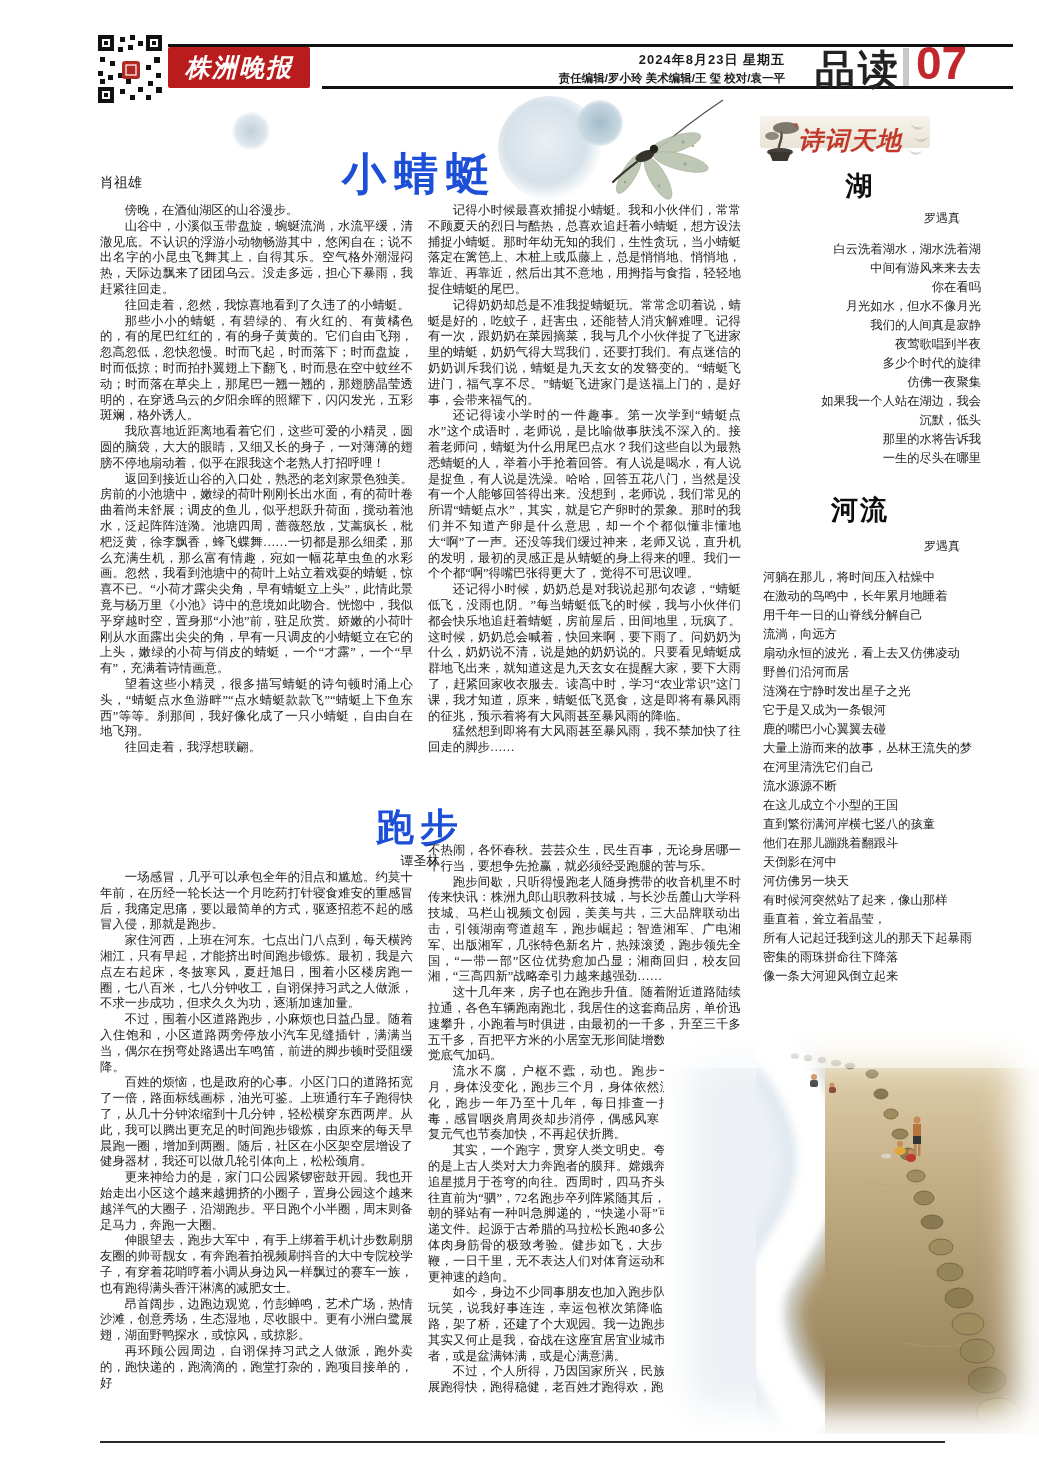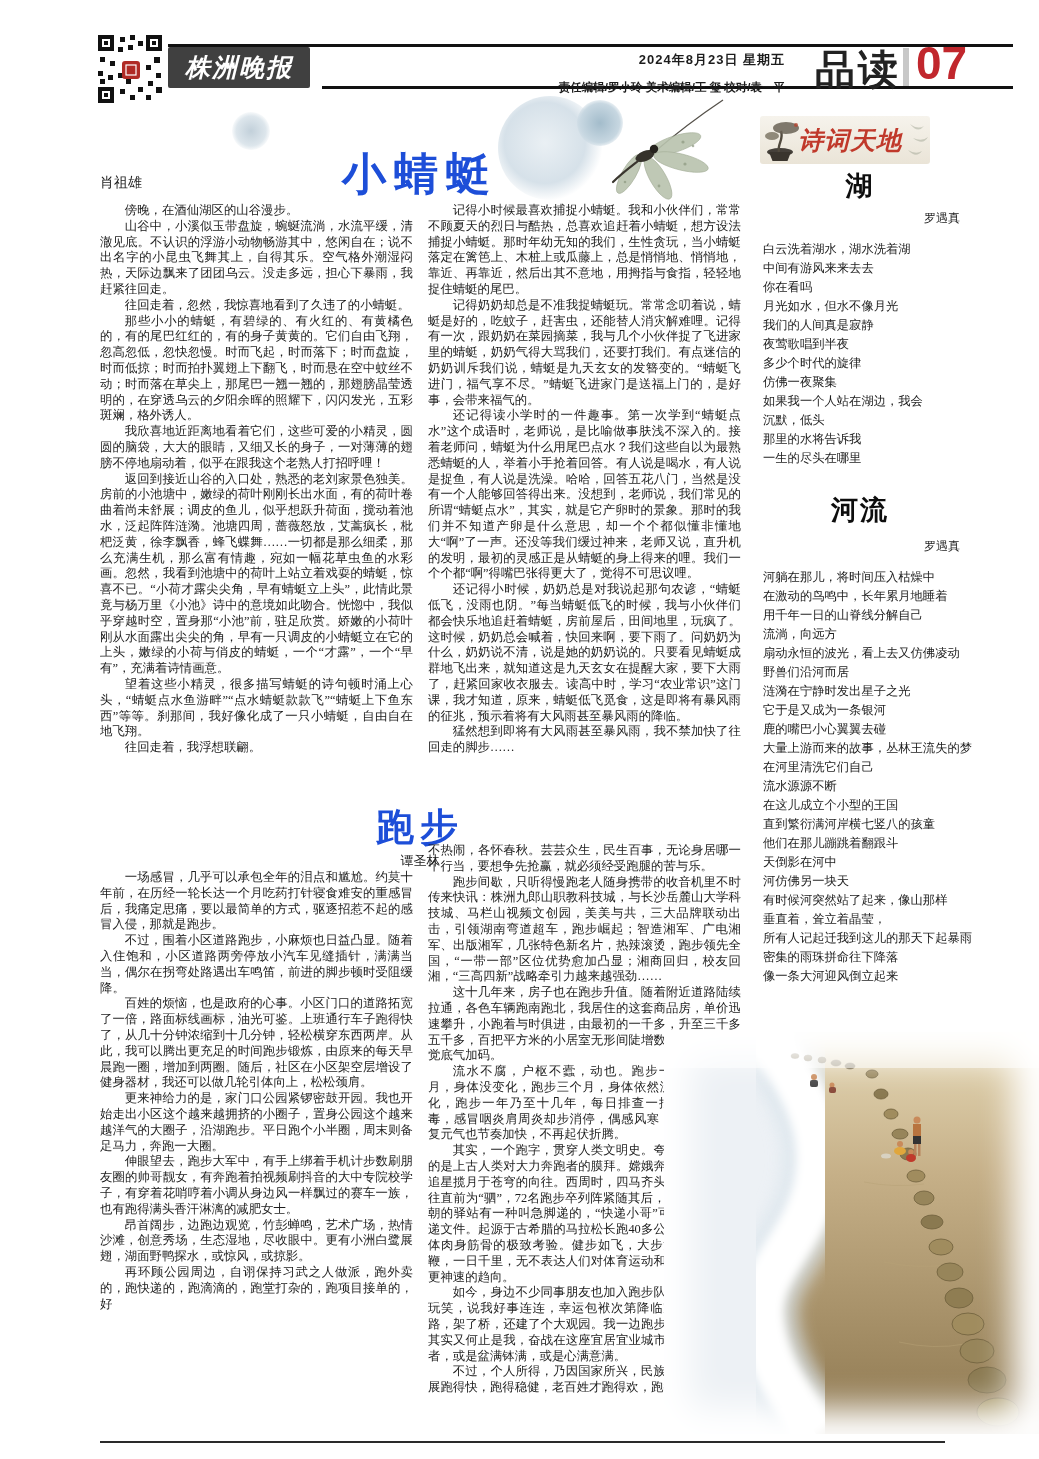--- a/index.html
+++ b/index.html
@@ -9,21 +9,21 @@
   
   .qr{position:absolute;left:96px;top:33px;width:68px;height:72px;}
   .masthead{position:absolute;left:168px;top:47px;width:142px;height:41px;background:#ab1f24;
             color:#fff;font-weight:bold;font-size:25px;line-height:41px;text-align:center;
             letter-spacing:2px;font-style:italic;border-radius:2px;}
   .rule-top{position:absolute;left:168px;top:44px;width:845px;height:3px;background:#111;}
   .rule-bottom{position:absolute;left:322px;top:86px;width:691px;height:3px;background:#111;}
   .dateblock{position:absolute;left:500px;top:51px;width:285px;text-align:right;
              font-family:"Liberation Sans","DejaVu Sans",sans-serif;}
   .dateblock .d1{font-size:13px;font-weight:bold;letter-spacing:1px;}
-  .dateblock .d2{font-size:11.5px;margin-top:11px;font-weight:bold;}
+  .dateblock .d2{font-size:11.5px;margin-top:2px;font-weight:bold;}
   .section-name{position:absolute;left:815px;top:42px;font-size:40px;font-weight:bold;color:#222;
                 letter-spacing:3px;font-family:"Liberation Sans","DejaVu Sans",sans-serif;}
   .section-bar{position:absolute;left:903px;top:48px;width:6px;height:38px;background:#c8c8c8;}
   .page-num{position:absolute;left:916px;top:36px;font-size:46px;font-weight:bold;color:#c1272d;
             font-family:"Liberation Sans","DejaVu Sans",sans-serif;}
 
   
   .a-title{position:absolute;left:100px;width:640px;text-align:center;font-weight:bold;color:#1d4ed8;}
   #a1-title{top:116px;font-size:44px;letter-spacing:8px;}
   #a1-author{position:absolute;left:100px;width:640px;top:174px;font-size:14px;}
@@ -43,31 +43,31 @@
   .ink{position:absolute;border-radius:50%;}
   .ink-a{left:232px;top:112px;width:38px;height:38px;
          background:radial-gradient(circle,#c2d0da 0%,#dde6ec 55%,rgba(221,230,236,0) 75%);}
   .ink-b{left:498px;top:96px;width:104px;height:104px;
          background:radial-gradient(circle at 45% 45%,#eaf0f4 0%,#d6e1e9 50%,rgba(214,225,233,0) 72%);}
   .ink-c{left:577px;top:100px;width:46px;height:46px;
          background:radial-gradient(circle,#a3bccb 0%,#c7d7e1 60%,rgba(199,215,225,0) 78%);}
   .dragonfly{position:absolute;left:555px;top:98px;width:175px;height:102px;}
 
   
-  .poetry-banner{position:absolute;left:760px;top:116px;width:170px;height:48px;
+  .poetry-banner{position:absolute;left:760px;top:116px;width:170px;height:32px;
                  background:linear-gradient(#f6f3ec,#eae4d7);border-radius:3px;}
   .poetry-banner svg{position:absolute;left:0;top:0;}
   .poetry-banner .banner-text{position:absolute;left:38px;top:8px;font-size:25px;font-weight:bold;
                  font-style:italic;color:#c0392b;letter-spacing:1px;white-space:nowrap;}
   .poem-title{position:absolute;left:760px;width:200px;text-align:center;font-size:27px;
               font-weight:bold;color:#0d0d0d;letter-spacing:2px;}
   .poem-author{position:absolute;left:760px;width:200px;text-align:right;font-size:12px;}
   .poem-lines{position:absolute;left:763px;width:218px;font-size:12.3px;line-height:19px;}
   .poem-lines p{margin:0;text-indent:0;}
-  #poem1-title{top:168px;}   #poem1-author{top:210px;}  #poem1-lines{top:240px;}
+  #poem1-title{top:168px;}   #poem1-author{top:210px;}  #poem1-lines{top:240px;text-align:right;}
   #poem2-title{top:492px;}   #poem2-author{top:538px;}  #poem2-lines{top:568px;}
 
   
   .photo{position:absolute;left:664px;top:1032px;width:375px;height:402px;}
   .photo::after{content:"";position:absolute;inset:0;box-shadow:inset 0 0 34px 26px #ffffff;}
 
   .rule-foot{position:absolute;left:100px;top:1441px;width:845px;height:2px;background:#2a2a2a;}
 </style>
 </head>
 <body>
@@ -108,21 +108,21 @@
       <rect x="24" y="56" width="5" height="5"></rect>
         <rect x="34" y="62" width="5" height="5"></rect>
         <rect x="42" y="54" width="5" height="5"></rect>
       <rect x="30" y="46" width="5" height="5"></rect>
         <rect x="22" y="40" width="5" height="5"></rect>
     </g>
     <rect x="26" y="28" width="18" height="18" rx="3" fill="#b02a25"></rect>
     <rect x="30" y="32" width="10" height="10" fill="none" stroke="#fff" stroke-width="1.2"></rect>
   </svg>
 
-  <div class="masthead" style="background: #404040; font-family: Liberation Serif, serif;">株洲晚报</div>
+  <div class="masthead" style="background: #b91c1c; font-family: Liberation Serif, serif;">株洲晚报</div>
 
   <div class="dateblock">
     <div class="d1">2024年8月23日 星期五</div>
     <div class="d2">责任编辑/罗小玲 美术编辑/王 玺 校对/袁一平</div>
   </div>
 
   <div class="section-name">品读</div>
   <div class="section-bar"></div>
   <div class="page-num" style="color: rgb(193, 39, 45);">07</div>
 
@@ -169,20 +169,21 @@
       <p>还记得读小学时的一件趣事。第一次学到“蜻蜓点水”这个成语时，老师说，是比喻做事肤浅不深入的。接着老师问，蜻蜓为什么用尾巴点水？我们这些自以为最熟悉蜻蜓的人，举着小手抢着回答。有人说是喝水，有人说是捉鱼，有人说是洗澡。哈哈，回答五花八门，当然是没有一个人能够回答得出来。没想到，老师说，我们常见的所谓“蜻蜓点水”，其实，就是它产卵时的景象。那时的我们并不知道产卵是什么意思，却一个个都似懂非懂地大“啊”了一声。还没等我们缓过神来，老师又说，直升机的发明，最初的灵感正是从蜻蜓的身上得来的哩。我们一个个都“啊”得嘴巴张得更大了，觉得不可思议哩。</p>
       <p>还记得小时候，奶奶总是对我说起那句农谚，“蜻蜓低飞，没雨也阴。”每当蜻蜓低飞的时候，我与小伙伴们都会快乐地追赶着蜻蜓，房前屋后，田间地里，玩疯了。这时候，奶奶总会喊着，快回来啊，要下雨了。问奶奶为什么，奶奶说不清，说是她的奶奶说的。只要看见蜻蜓成群地飞出来，就知道这是九天玄女在提醒大家，要下大雨了，赶紧回家收衣服去。读高中时，学习“农业常识”这门课，我才知道，原来，蜻蜓低飞觅食，这是即将有暴风雨的征兆，预示着将有大风雨甚至暴风雨的降临。</p>
       <p>猛然想到即将有大风雨甚至暴风雨，我不禁加快了往回走的脚步……</p>
     </div>
 
   <h2 class="a-title" id="a2-title">跑步</h2>
   <div id="a2-author">谭圣林</div>
 
   <div class="col" id="a2col1">
       <p>一场感冒，几乎可以承包全年的泪点和尴尬。约莫十年前，在历经一轮长达一个月吃药打针寝食难安的重感冒后，我痛定思痛，要以最简单的方式，驱逐招惹不起的感冒入侵，那就是跑步。</p>
+      <p>家住河西，上班在河东。七点出门八点到，每天横跨湘江，只有早起，才能挤出时间跑步锻炼。最初，我是六点左右起床，冬披寒风，夏赶旭日，围着小区楼房跑一圈，七八百米，七八分钟收工，自诩保持习武之人做派，不求一步成功，但求久久为功，逐渐加速加量。</p>
       <p>不过，围着小区道路跑步，小麻烦也日益凸显。随着入住饱和，小区道路两旁停放小汽车见缝插针，满满当当，偶尔在拐弯处路遇出车鸣笛，前进的脚步顿时受阻缓降。</p>
       <p>百姓的烦恼，也是政府的心事。小区门口的道路拓宽了一倍，路面标线画标，油光可鉴。上班通行车子跑得快了，从几十分钟浓缩到十几分钟，轻松横穿东西两岸。从此，我可以腾出更充足的时间跑步锻炼，由原来的每天早晨跑一圈，增加到两圈。随后，社区在小区架空层增设了健身器材，我还可以做几轮引体向上，松松颈肩。</p>
       <p>更来神给力的是，家门口公园紧锣密鼓开园。我也开始走出小区这个越来越拥挤的小圈子，置身公园这个越来越洋气的大圈子，沿湖跑步。平日跑个小半圈，周末则备足马力，奔跑一大圈。</p>
       <p>伸眼望去，跑步大军中，有手上绑着手机计步数刷朋友圈的帅哥靓女，有奔跑着拍视频刷抖音的大中专院校学子，有穿着花哨哼着小调从身边风一样飘过的赛车一族，也有跑得满头香汗淋漓的减肥女士。</p>
       <p>昂首阔步，边跑边观览，竹彭蝉鸣，艺术广场，热情沙滩，创意秀场，生态湿地，尽收眼中。更有小洲白鹭展翅，湖面野鸭探水，或惊风，或掠影。</p>
       <p>再环顾公园周边，自诩保持习武之人做派，跑外卖的，跑快递的，跑滴滴的，跑堂打杂的，跑项目接单的，好</p>
     </div>
   <div class="col" id="a2col2">
       <p>不热闹，各怀春秋。芸芸众生，民生百事，无论身居哪一个行当，要想争先抢赢，就必须经受跑腿的苦与乐。</p>
       <p>跑步间歇，只听得慢跑老人随身携带的收音机里不时传来快讯：株洲九郎山职教科技城，与长沙岳麓山大学科技城、马栏山视频文创园，美美与共，三大品牌联动出击，引领湖南弯道超车，跑步崛起；智造湘军、广电湘军、出版湘军，几张特色新名片，热辣滚烫，跑步领先全国，“一带一部”区位优势愈加凸显；湘商回归，校友回湘，“三高四新”战略牵引力越来越强劲……</p>

